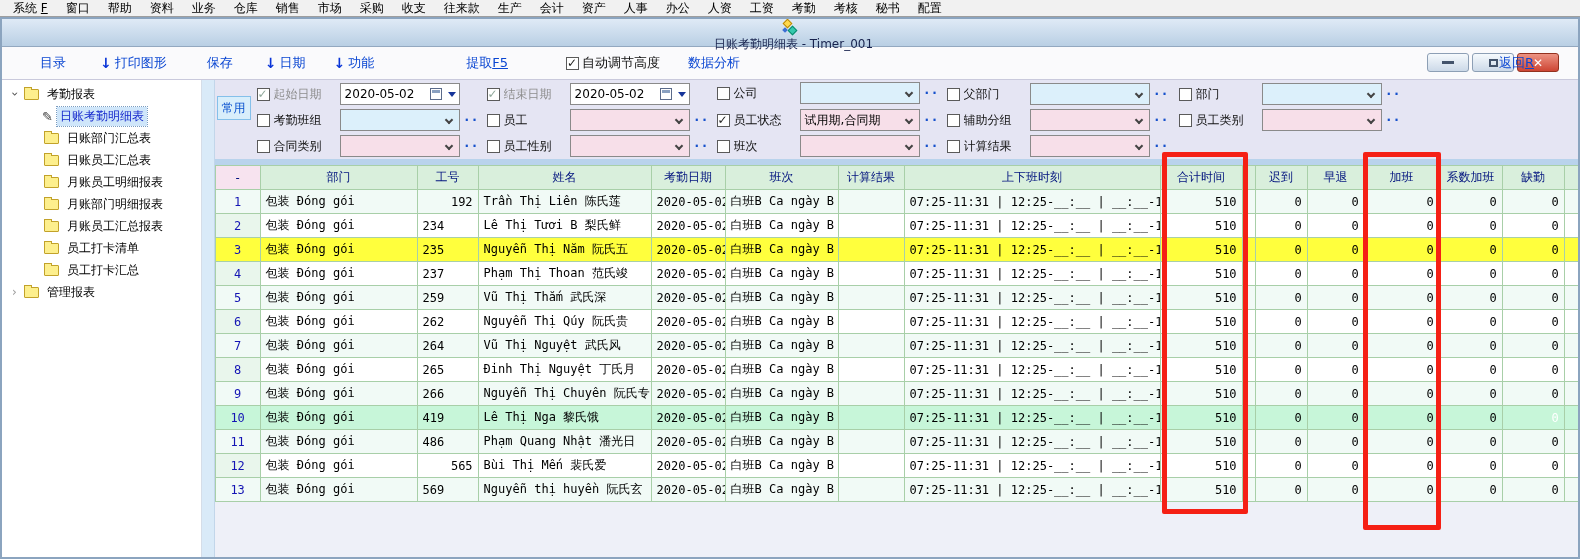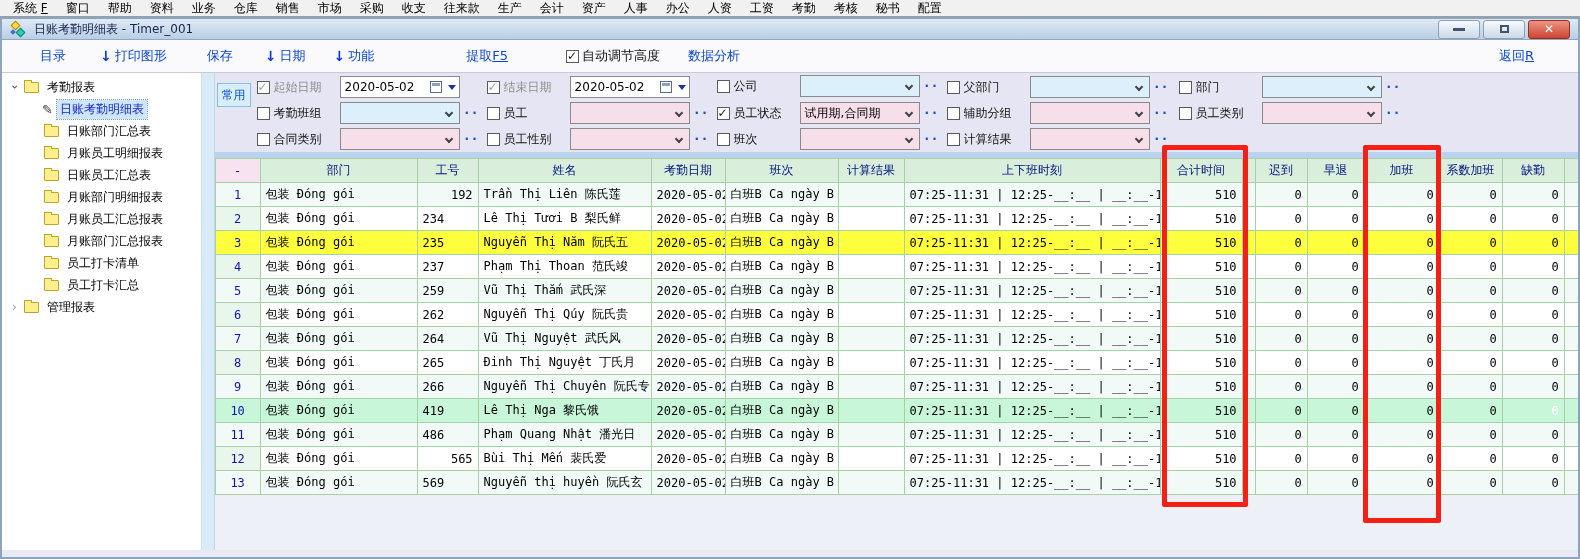--- a/index.html
+++ b/index.html
@@ -15,22 +15,22 @@
     display:flex; align-items:center; padding-left:4px; white-space:nowrap;
   }
   .menu-item { padding:0 9px; font-size:12px; color:#000; cursor:default; }
   .menu-item u { text-decoration:underline; }
   
   .app-window {
     position:absolute; top:17px; left:0; width:1580px; height:542px;
     border:2px solid #8ba4bf; background:#e9e9f4; overflow:hidden;
   }
   .title-bar {
-    height:21px; background:linear-gradient(#dfeaf6,#b9cfe4);
-    border-bottom:1px solid #93a8c0; display:flex; align-items:center; padding:0 8px;
+    height:28px; background:linear-gradient(#dfeaf6,#b9cfe4);
+    border-bottom:1px solid #93a8c0; display:flex; align-items:center; padding:0 19px;flex-direction:column;
   }
   .app-icon { width:17px; height:17px; position:relative; flex:0 0 auto; }
   .app-icon .d { position:absolute; width:7px; height:7px; transform:rotate(45deg); }
   .app-icon .dy { left:2px; top:1px; background:#ffd94d; border:1px solid #b8860b; }
   .app-icon .dg { left:7px; top:8px; background:#35c9ae; border:1px solid #0a8a6e; }
   .app-icon .db { left:1px; top:9px; width:4px; height:4px; background:#3b6fd4; }
   .title-text { margin-left:7px; font-size:12px; color:#17224d; }
   .win-controls { margin-left:auto; display:flex; }
   .win-btn {
     width:42px; height:19px; margin-left:3px; border:1px solid #8d9fb5; border-radius:3px;
@@ -75,21 +75,21 @@
   .folder { width:15px; height:11px; background:#fdef8d; border:1px solid #c2a22a; border-radius:1px; position:relative; margin:0 5px 0 3px; flex:0 0 auto; }
   .folder::before { content:""; position:absolute; top:-3px; left:-1px; width:6px; height:2px; background:#fdef8d; border:1px solid #c2a22a; border-bottom:none; }
   .edit-icon { margin:0 4px 0 1px; font-size:13px; color:#3c3c3c; flex:0 0 auto; }
   .tree-label { padding:1px 3px; }
   .tree-row.selected .tree-label { background:#cfe6fa; color:#1427cc; outline:1px dotted #7a9cc0; }
   .splitter { width:13px; background:#d9eaf8; border-right:1px solid #c2d6ea; }
   .right-panel { position:relative; width:1366px; overflow:hidden; background:#eef0f8; }
   
   .filter-panel { position:relative; height:79px; background:#e5e5f3; }
   .tab-common {
-    position:absolute; left:2px; top:10px; width:34px; height:24px;
+    position:absolute; left:2px; top:16px; width:34px; height:24px;
     background:#d8eefb; border:1px solid #84c0ea; color:#0a52cf; font-size:12px;
     display:flex; align-items:center; justify-content:center;
   }
   .fgroup { position:absolute; display:flex; align-items:center; height:24px; font-size:12px; color:#111; }
   .flabel { width:62px; margin-left:4px; white-space:nowrap; overflow:hidden; }
   .flabel.dis { color:#8d8d8d; }
   .ctrl { width:120px; height:22px; border:1px solid #8a8a8a; background:#fff; margin-left:4px; position:relative; display:flex; align-items:center; }
   .ctrl .val { padding-left:4px; font-size:12px; color:#000; white-space:nowrap; overflow:hidden; max-width:92px; }
   .ctrl.sel-blue { background:#dcf0fb; }
   .ctrl.sel-pink { background:#f7dfe9; }
@@ -220,41 +220,36 @@
           <span class="tree-label">日账考勤明细表</span>
         </div>
         <div class="tree-row lvl1">
           <span class="expander"></span>
           <span class="folder"></span>
           <span class="tree-label">日账部门汇总表</span>
         </div>
         <div class="tree-row lvl1">
           <span class="expander"></span>
           <span class="folder"></span>
+          <span class="tree-label">日账员工汇总表</span>
+        </div>
+        <div class="tree-row lvl1">
+          <span class="expander"></span>
+          <span class="folder"></span>
           <span class="tree-label">月账员工明细报表</span>
         </div>
         <div class="tree-row lvl1">
           <span class="expander"></span>
           <span class="folder"></span>
-          <span class="tree-label">日账员工汇总表</span>
+          <span class="tree-label">月账部门明细报表</span>
         </div>
         <div class="tree-row lvl1">
           <span class="expander"></span>
           <span class="folder"></span>
-          <span class="tree-label">月账部门明细报表</span>
-        </div>
-        <div class="tree-row lvl1">
-          <span class="expander"></span>
-          <span class="folder"></span>
           <span class="tree-label">月账员工汇总报表</span>
-        </div>
-        <div class="tree-row lvl1">
-          <span class="expander"></span>
-          <span class="folder"></span>
-          <span class="tree-label">月账部门汇总报表</span>
         </div>
         <div class="tree-row lvl1">
           <span class="expander"></span>
           <span class="folder"></span>
           <span class="tree-label">员工打卡清单</span>
         </div>
         <div class="tree-row lvl1">
           <span class="expander"></span>
           <span class="folder"></span>
           <span class="tree-label">员工打卡汇总</span>

